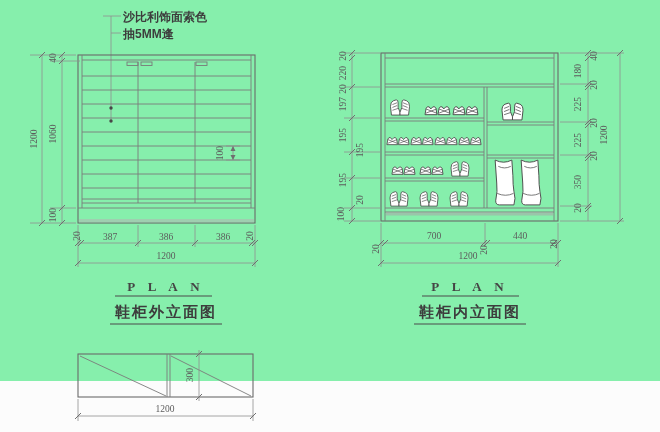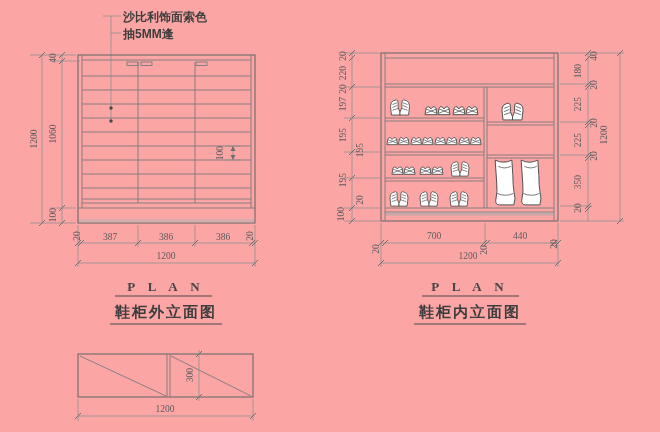--- a/index.html
+++ b/index.html
@@ -1,16 +1,16 @@
 <!DOCTYPE html>
 <html><head>
 <meta charset="utf-8">
 <style>
   html,body{margin:0;padding:0;background:#fcfcfc;width:660px;height:432px;overflow:hidden;}
-  #stage{position:relative;width:660px;height:432px;background:#fca5a5;}
+  #stage{position:relative;width:660px;height:381px;background:#86efac;}
   svg{display:block;}
   .ln{stroke:#6a6a6a;stroke-width:1.1;fill:none;}
   .lnthin{stroke:#7a7a7a;stroke-width:0.9;fill:none;}
   .dm{stroke:#8f8f8f;stroke-width:0.8;fill:none;}
   .tick{stroke:#6f6f6f;stroke-width:1;fill:none;}
   .sh{stroke:#474747;stroke-width:0.9;fill:#ffffff;}
   .shl{stroke:#474747;stroke-width:0.7;fill:none;}
   text{font-family:"Liberation Serif", serif;}
   .dim{font-size:9.5px;fill:#5c5c5c;}
   .plan-t{font-size:13px;letter-spacing:5px;font-weight:600;fill:#454545;}

